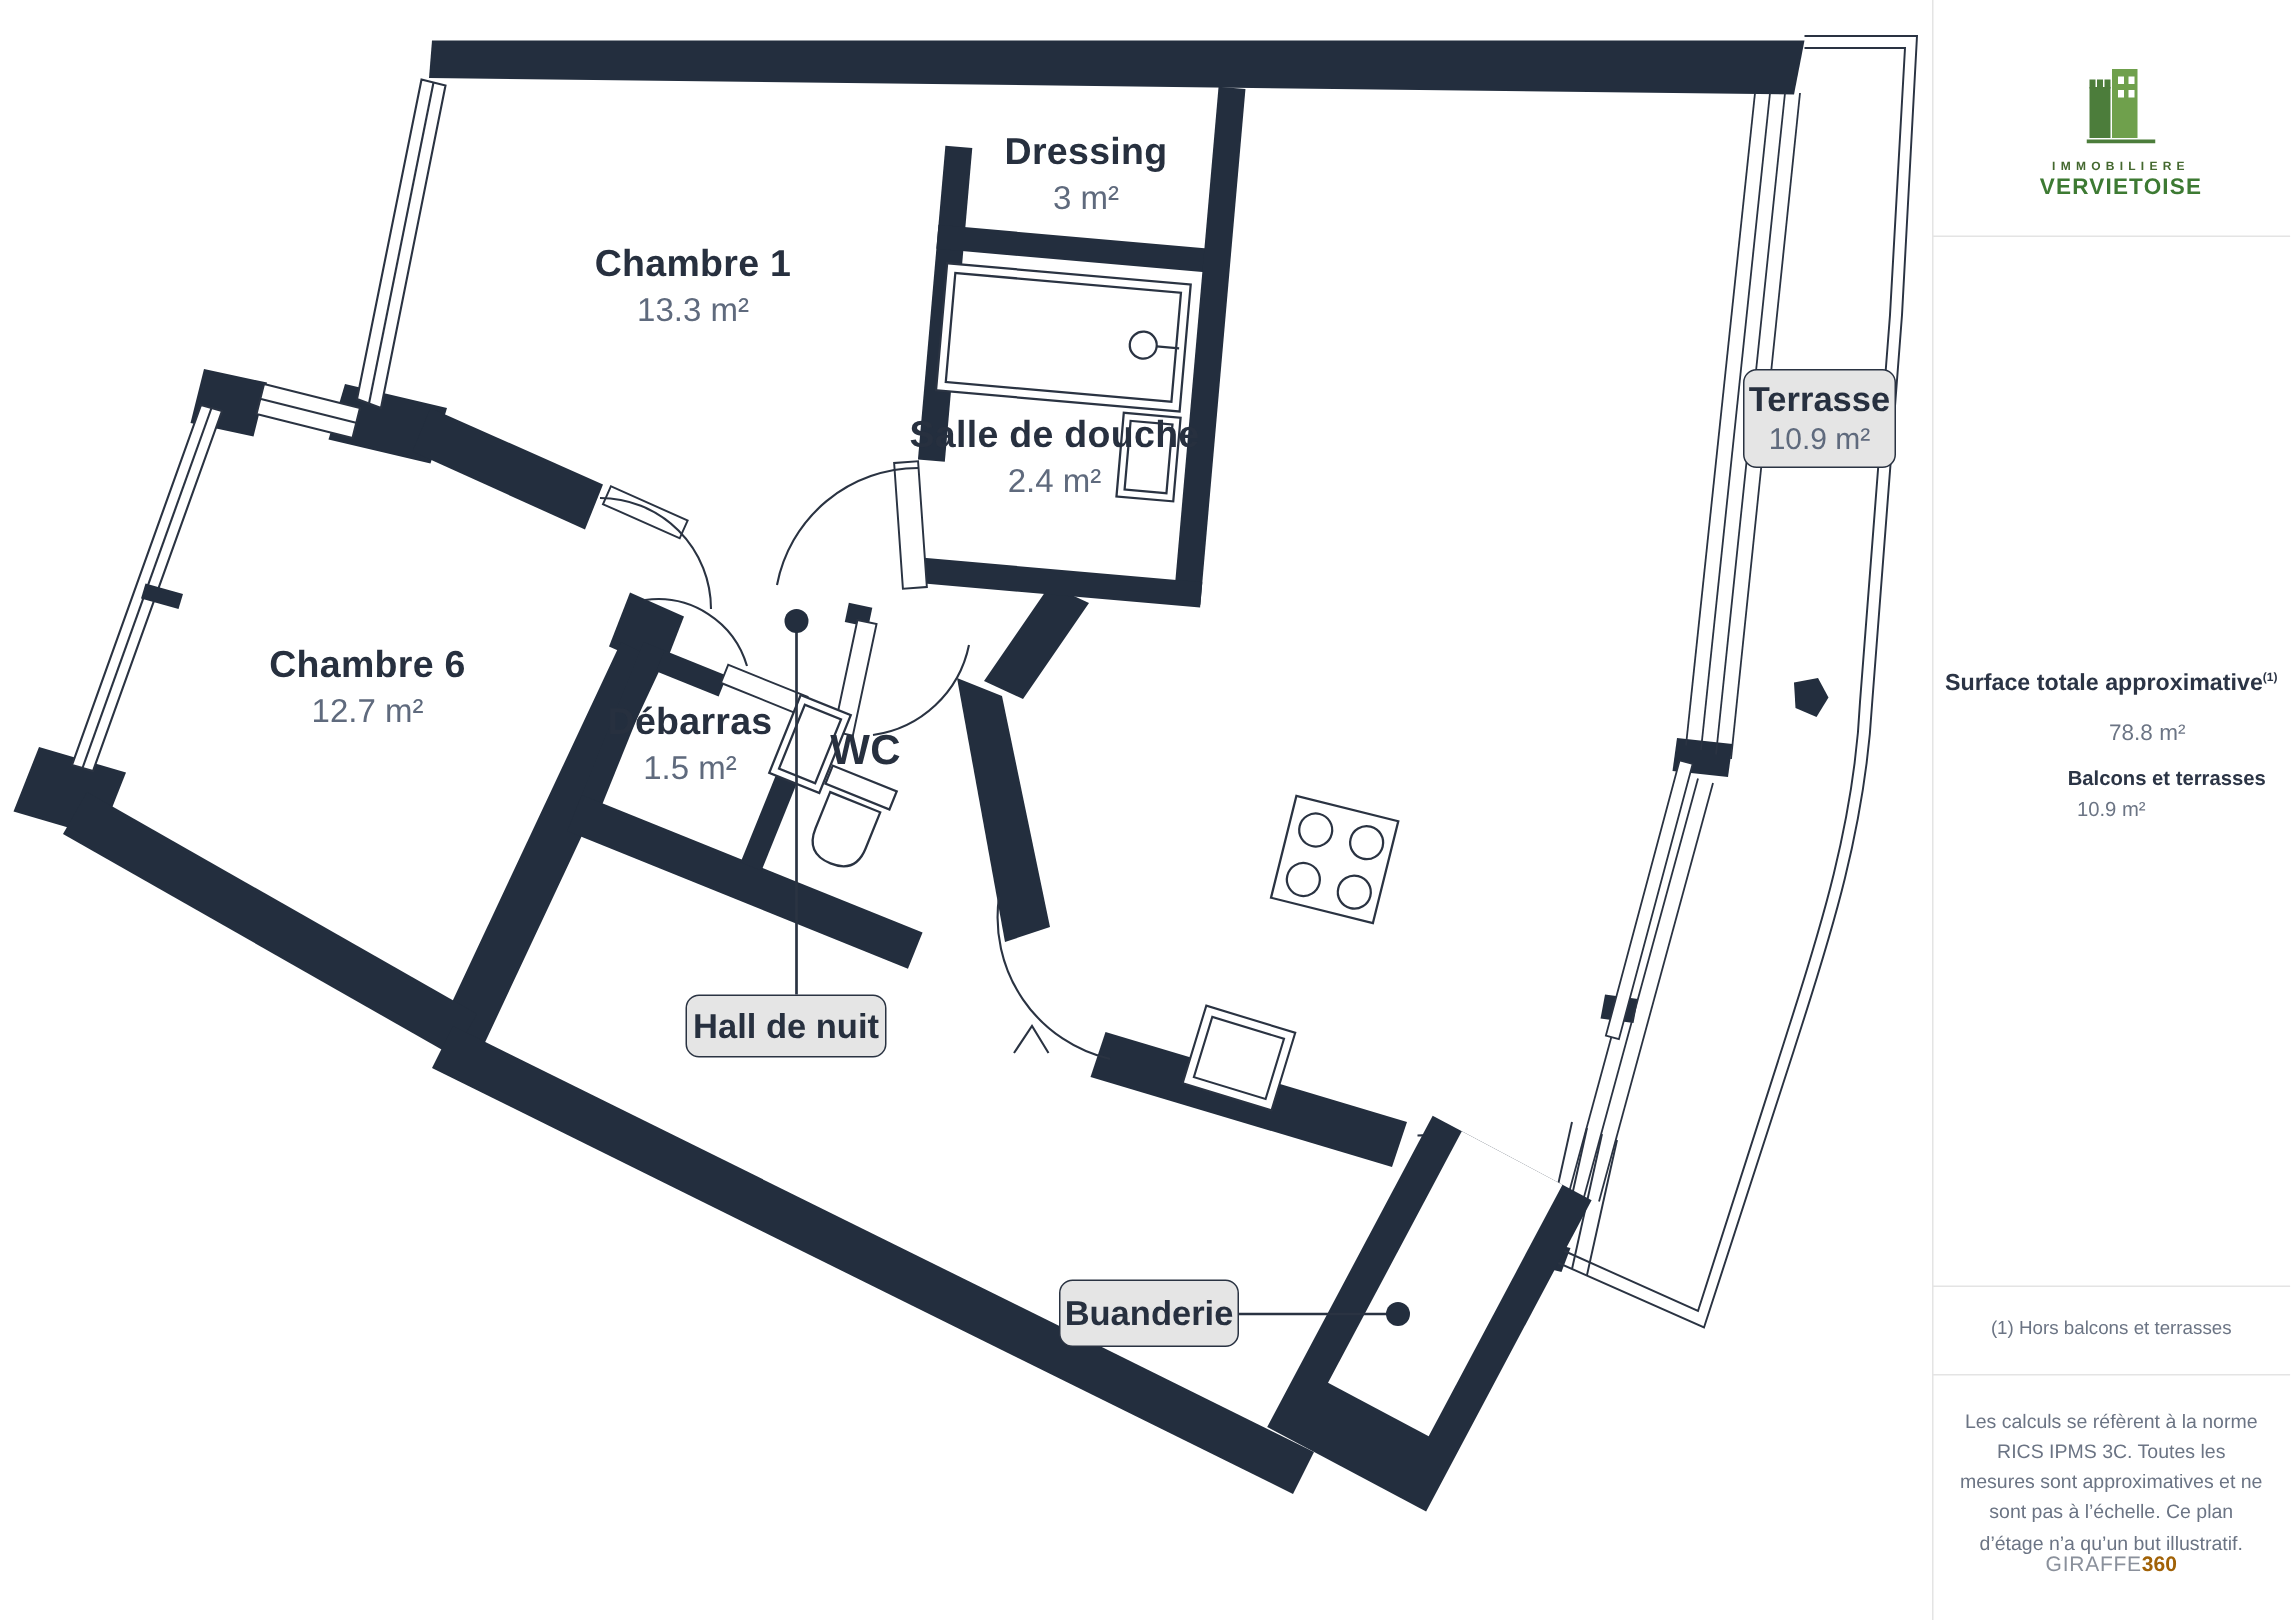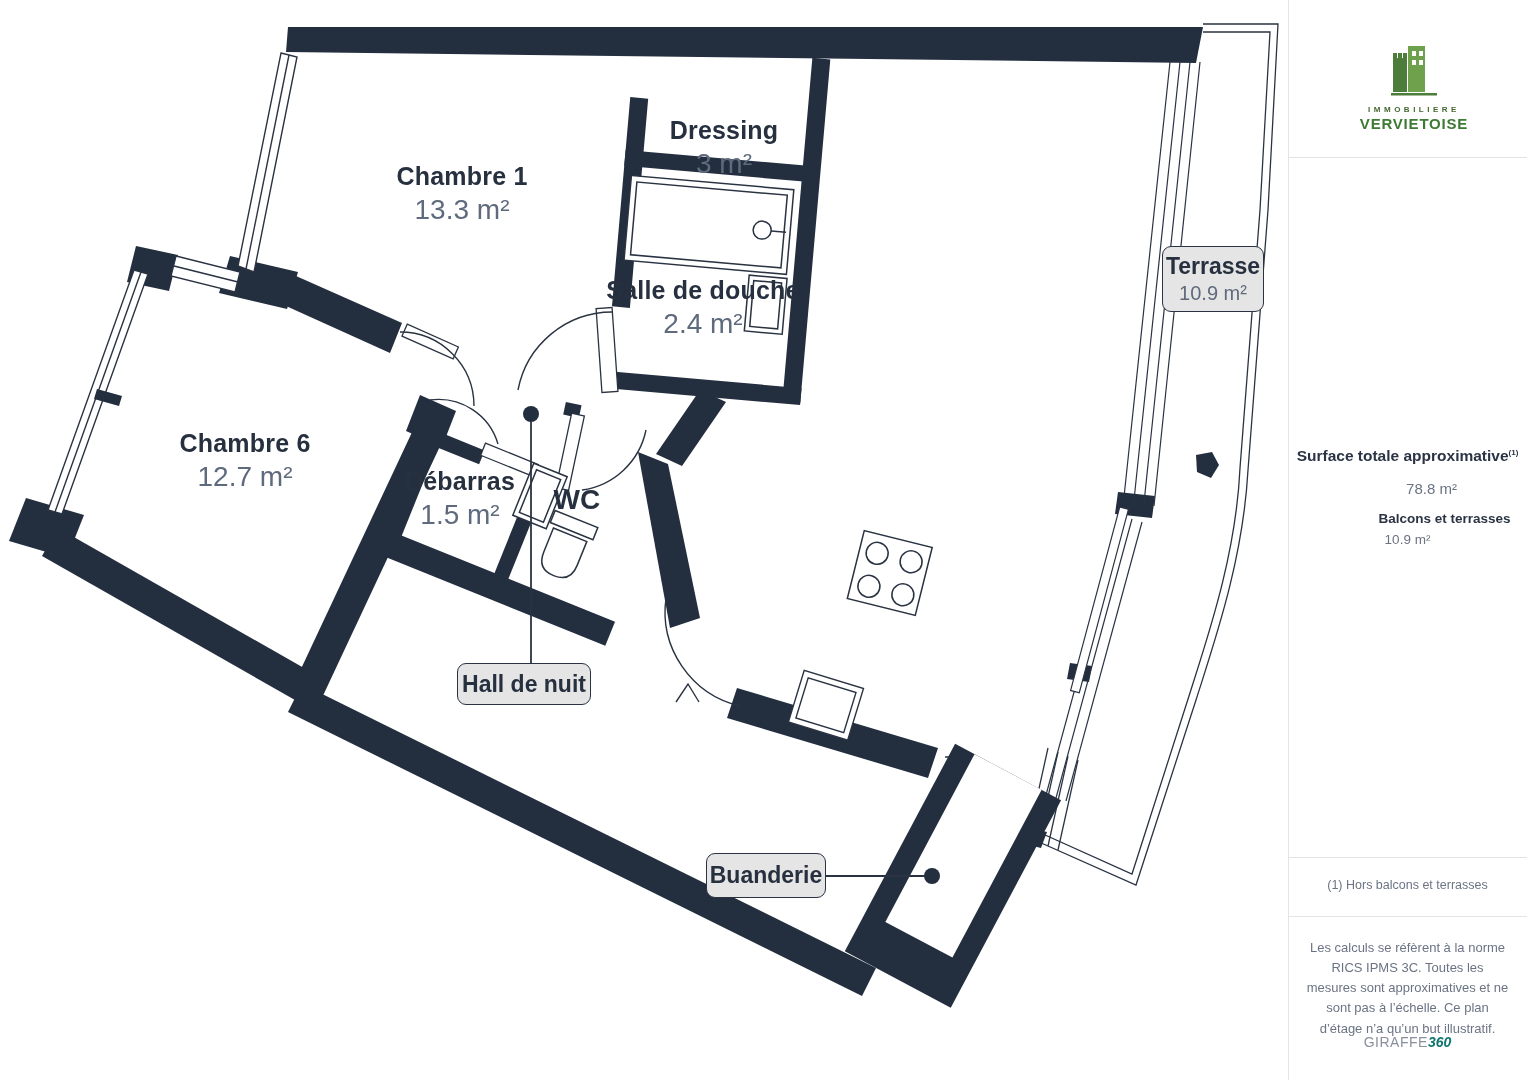--- a/index.html
+++ b/index.html
@@ -1,42 +1,42 @@
 <!DOCTYPE html>
 <html><head>
 <meta charset="utf-8">
 <style>
   html,body{margin:0;padding:0;background:#ffffff;}
   #page{position:relative;width:1527px;height:1080px;background:#ffffff;overflow:hidden;
         font-family:"Liberation Sans",sans-serif;}
   
   .room-label{position:absolute;text-align:center;color:#27303f;pointer-events:none;}
   .room-label .rname{font-weight:bold;font-size:25px;letter-spacing:.2px;}
-  .room-label .rarea{font-size:28px;color:#5f6a7d;margin-top:3px;}
+  .room-label .rarea{font-size:22px;color:#5f6a7d;margin-top:3px;}
   .tag-box{position:absolute;background:#e5e5e5;border:1.6px solid #2a3342;border-radius:9px;
            text-align:center;color:#27303f;display:flex;flex-direction:column;justify-content:center;}
   .tag-box .rname{font-weight:bold;font-size:23px;}
   .tag-box .rarea{font-size:20px;color:#5f6a7d;margin-top:2px;}
   
   #sidebar{position:absolute;left:1288px;top:0;width:239px;height:1080px;background:#ffffff;
            border-left:1px solid #e4e4e4;}
   .divider{position:absolute;left:1288px;width:239px;height:1px;background:#e4e4e4;}
   .sb-center{position:absolute;left:1288px;width:239px;text-align:center;color:#2b3445;}
   .logo-wrap{position:absolute;left:1288px;top:44px;width:252px;text-align:center;}
   .logo-line1{font-size:8px;letter-spacing:3.5px;color:#44682f;font-weight:bold;margin-top:5px;}
   .logo-line2{font-size:15px;letter-spacing:.8px;color:#3d7a33;font-weight:bold;margin-top:1px;}
   .surf-title{font-weight:bold;font-size:15.5px;}
   .surf-title sup{font-size:8px;}
   .surf-val{font-size:15px;color:#6b7484;}
   .balc-title{font-weight:bold;font-size:13.5px;}
   .balc-val{font-size:13.5px;color:#6b7484;}
   .footnote{font-size:12.5px;color:#6b7484;}
   .disclaimer{font-size:13px;line-height:1.55;color:#6b7484;padding:0 18px;box-sizing:border-box;}
   .brand{font-size:14px;letter-spacing:.5px;color:#8a909b;}
-  .brand b{color:#0f766e;font-weight:bold;letter-spacing:0;font-style:italic;}
+  .brand b{color:#a16207;font-weight:bold;letter-spacing:0;}
 </style>
 </head>
 <body>
 
 <div id="page">
 
   <svg width="1288" height="1080" viewBox="0 0 1288 1080" style="position:absolute;left:0;top:0;">
     <g fill="#232e3e" stroke="none">
 
       <polygon points="288,27 1203,27 1196,63 286,52"></polygon>
@@ -188,21 +188,21 @@
       <line x1="826" y1="876" x2="926" y2="876"></line>
       <circle cx="531" cy="414" r="8" fill="#232e3e" stroke="none"></circle>
       <circle cx="932" cy="876" r="8" fill="#232e3e" stroke="none"></circle>
     </g>
   </svg>
 
   <div class="room-label" style="left:362px;top:162px;width:200px;">
     <div class="rname">Chambre 1</div>
     <div class="rarea">13.3 m²</div>
   </div>
-  <div class="room-label" style="left:624px;top:87px;width:200px;margin-top:29px;">
+  <div class="room-label" style="left:624px;top:87px;width:200px;">
     <div class="rname">Dressing</div>
     <div class="rarea">3 m²</div>
   </div>
   <div class="room-label" style="left:583px;top:276px;width:240px;">
     <div class="rname">Salle de douche</div>
     <div class="rarea">2.4 m²</div>
   </div>
   <div class="room-label" style="left:145px;top:429px;width:200px;">
     <div class="rname">Chambre 6</div>
     <div class="rarea">12.7 m²</div>

